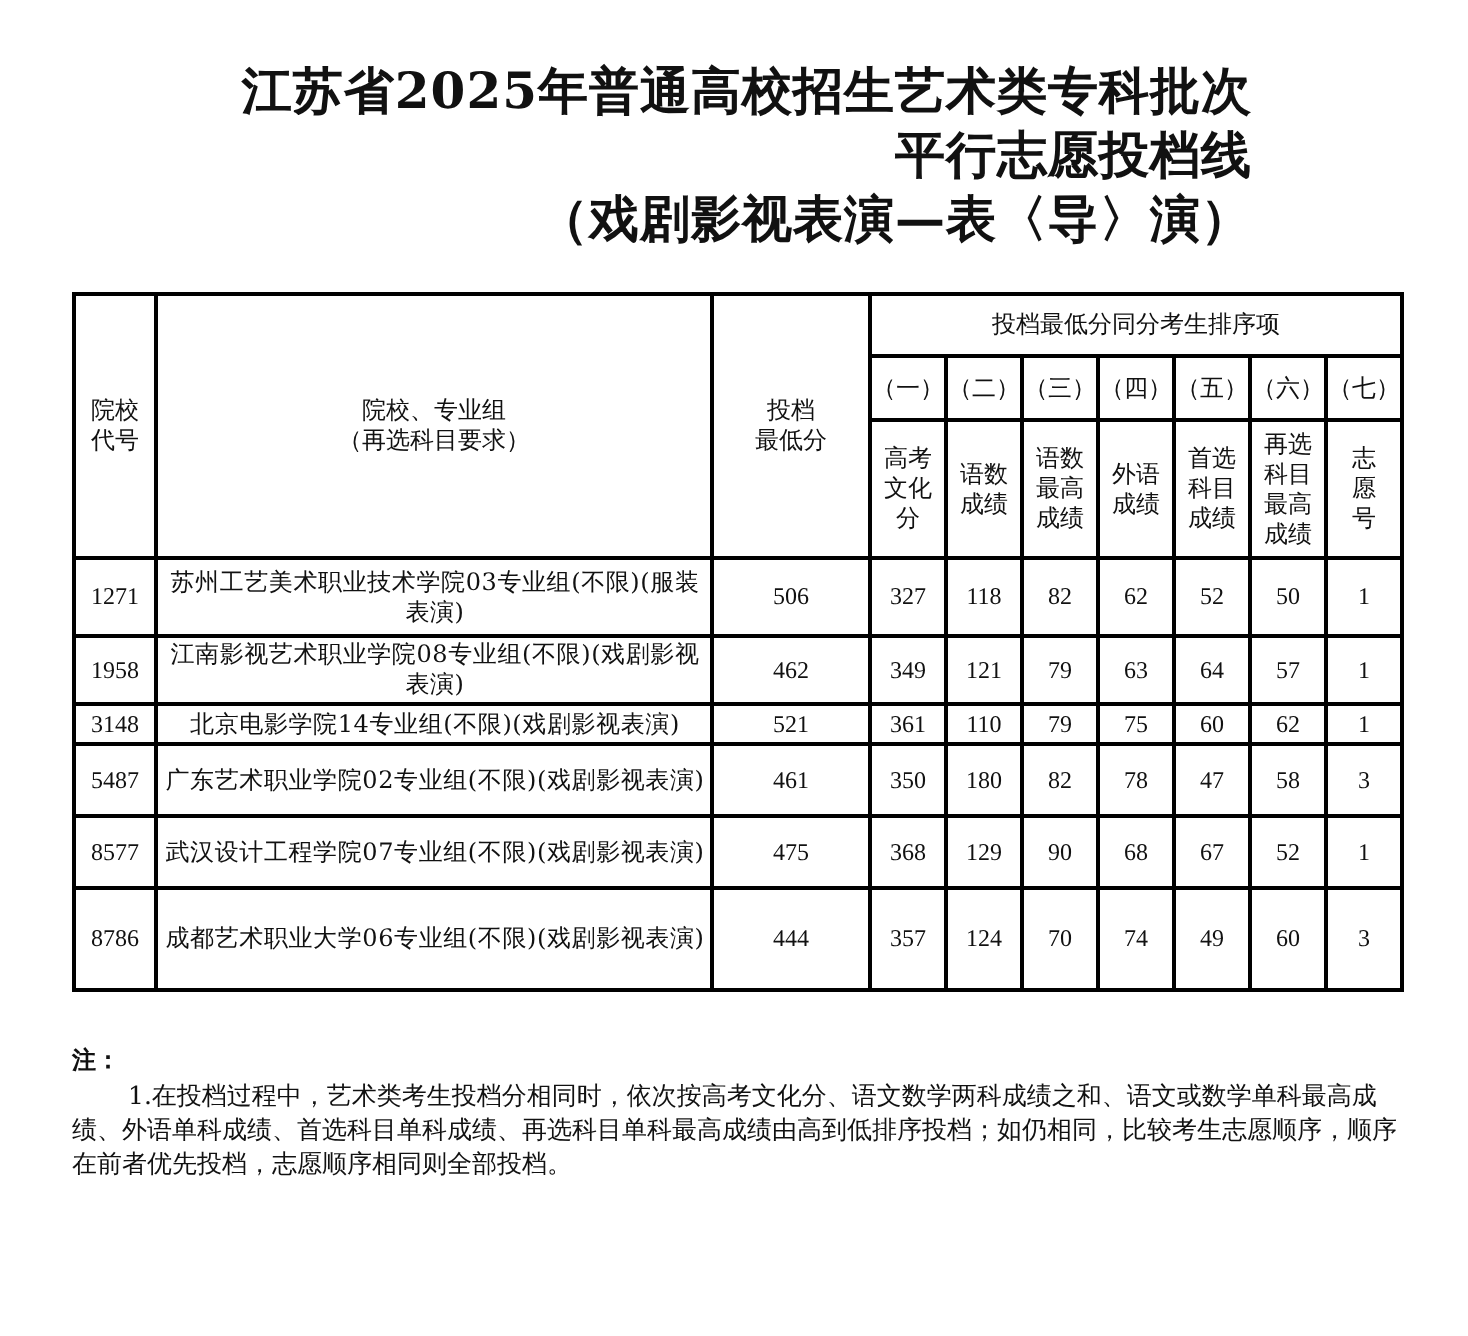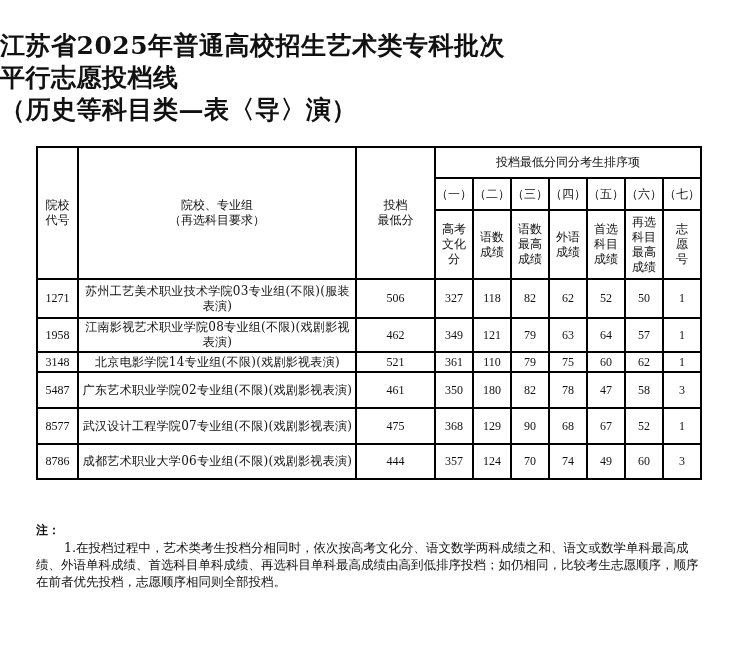--- a/index.html
+++ b/index.html
@@ -1,36 +1,36 @@
 <!DOCTYPE html>
 <html><head>
 <meta charset="utf-8">
 <style>
   html, body { margin:0; padding:0; background:#ffffff; }
   body { width:734px; height:668px; position:relative; overflow:hidden; color:#111; font-family:"DejaVu Serif", "Liberation Serif", serif; }
-  .title { position:absolute; left:0; width:626px; text-align:left; font-weight:bold; font-size:25px; line-height:31px; font-family:"DejaVu Serif","Liberation Serif",serif; letter-spacing:0.5px; }
+  .title { position:absolute; left:0; width:626px; text-align:right; font-weight:bold; font-size:25px; line-height:31px; font-family:"DejaVu Serif","Liberation Serif",serif; letter-spacing:0.5px; }
   #t1 { top:30px; }
   #t2 { top:62px; }
   #t3 { top:94px; }
   table.main { position:absolute; left:36px; top:146px; border-collapse:collapse; table-layout:fixed; width:664px; }
   table.main td { border:2.5px solid #000; padding:0; text-align:center; vertical-align:middle; font-size:12px; line-height:15px; }
   .hdr { font-family:"DejaVu Sans","Liberation Sans",sans-serif; font-size:12px; line-height:15px;border-radius:14px; }
   .num { font-family:"Liberation Serif","DejaVu Serif",serif; font-size:12.5px; }
   td.school { text-align:left; padding:0 2px 0 3px !important; font-size:12px; line-height:16px; letter-spacing:0.3px; }
   .notes { position:absolute; left:36px; top:522px; width:664px; font-size:12.5px; line-height:17px; font-family:"DejaVu Serif","Liberation Serif",serif; }
   .notes .lbl { font-weight:bold; font-family:"DejaVu Sans","Liberation Sans",sans-serif; font-size:12px; }
   .notes p { margin:0; }
   .indent { text-indent:28px; }
 </style>
 </head>
 <body>
 
 <div class="title" id="t1">江苏省2025年普通高校招生艺术类专科批次</div>
 <div class="title" id="t2">平行志愿投档线</div>
-<div class="title" id="t3">（历史等科目类—表〈导〉演）</div>
+<div class="title" id="t3">（戏剧影视表演—表〈导〉演）</div>
 
 <table class="main">
   <colgroup>
     <col style="width:41px">
       <col style="width:278px">
       <col style="width:79px">
     <col style="width:38px">
       <col style="width:38px">
       <col style="width:38px">
       <col style="width:38px">
@@ -132,21 +132,21 @@
     <td class="school">武汉设计工程学院07专业组(不限)(戏剧影视表演)</td>
     <td class="num">475</td>
     <td class="num">368</td>
     <td class="num">129</td>
     <td class="num">90</td>
     <td class="num">68</td>
     <td class="num">67</td>
     <td class="num">52</td>
     <td class="num">1</td>
   </tr>
-  <tr style="height:35px">
+  <tr style="height:51px">
     <td class="num">8786</td>
     <td class="school">成都艺术职业大学06专业组(不限)(戏剧影视表演)</td>
     <td class="num">444</td>
     <td class="num">357</td>
     <td class="num">124</td>
     <td class="num">70</td>
     <td class="num">74</td>
     <td class="num">49</td>
     <td class="num">60</td>
     <td class="num">3</td>

